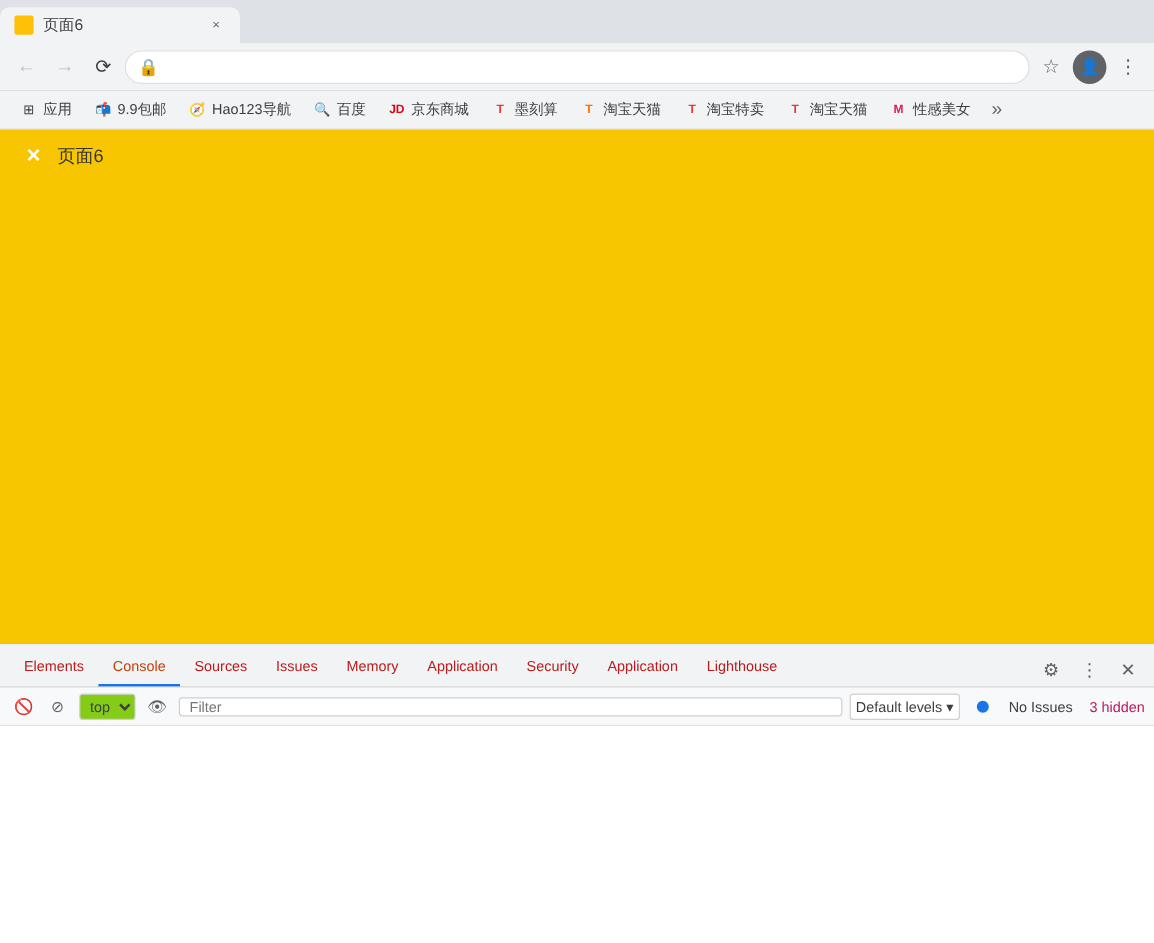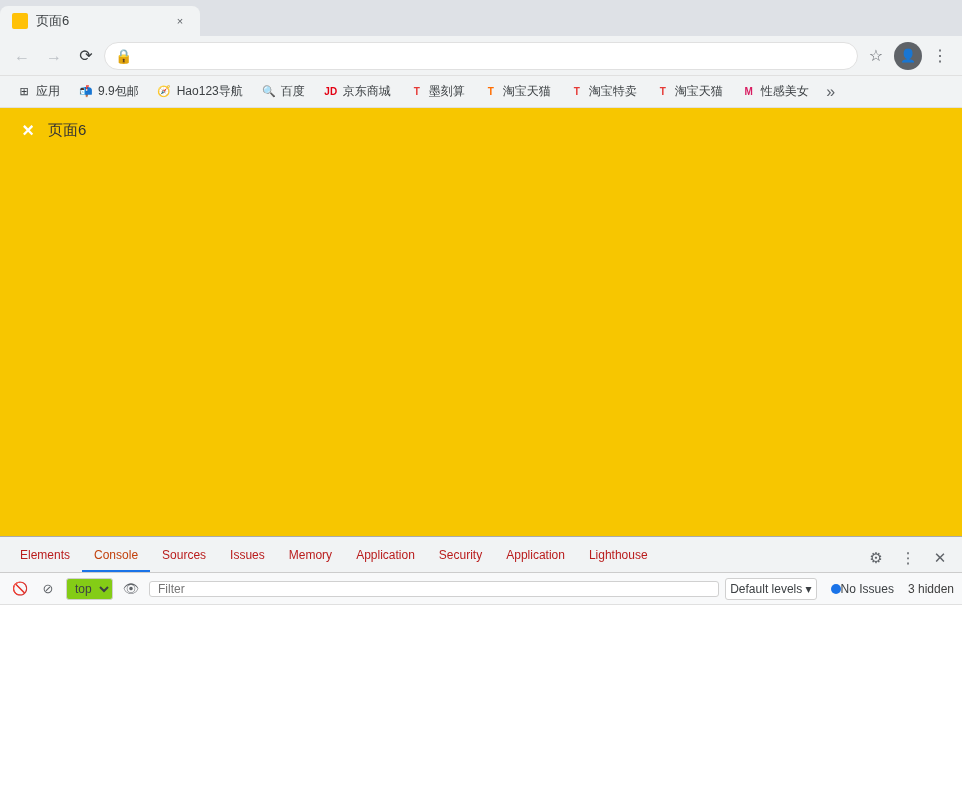--- a/index.html
+++ b/index.html
@@ -48,23 +48,23 @@
     .devtools-tab-actions { display: flex; align-items: center; gap: 4px; }
     .devtools-action-btn { width: 28px; height: 28px; display: flex; align-items: center; justify-content: center; cursor: pointer; border-radius: 4px; color: #5f6368; font-size: 15px; }
 
     
     .console-toolbar { height: 32px; background: #f8f9fa; border-bottom: 1px solid #e0e0e0; display: flex; align-items: center; padding: 0 8px; gap: 6px; }
     .console-top-icons { display: flex; align-items: center; gap: 4px; }
     .console-icon-btn { width: 24px; height: 24px; display: flex; align-items: center; justify-content: center; cursor: pointer; border-radius: 3px; color: #5f6368; font-size: 13px; }
     .console-select { height: 22px; font-size: 12px; border: 1px solid #d0d0d0; border-radius: 3px; background: #84cc16; color: #3c4043; padding: 0 4px; cursor: pointer; }
     .console-filter { flex: 1; height: 16px; border: 1px solid #d0d0d0; border-radius: 3px; padding: 0 8px; font-size: 12px; color: #3c4043; background: white; }
     .console-levels { height: 22px; font-size: 12px; border: 1px solid #d0d0d0; border-radius: 3px; background: white; color: #3c4043; padding: 0 4px; cursor: pointer; display: flex; align-items: center; gap: 2px; }
-    .no-issues { display: flex; align-items: center; gap: 0; font-size: 12px; color: #3c4043; padding: 0 8px; }
+    .no-issues { display: flex; align-items: center; gap: 17px; font-size: 12px; color: #3c4043; padding: 0 8px; }
     .issues-dot { width: 10px; height: 10px; background: #1a73e8; border-radius: 50%; }
-    .hidden-count { font-size: 12px; color: #404040; margin-left: auto; }
+    .hidden-count { font-size: 12px; color: #be185d; margin-left: auto; }
 
     
     .console-content { flex: 1; background: white; overflow: hidden; }
   </style>
 </head>
 <body>
 
 <div class="browser-frame">
 
   <div class="tab-bar">

